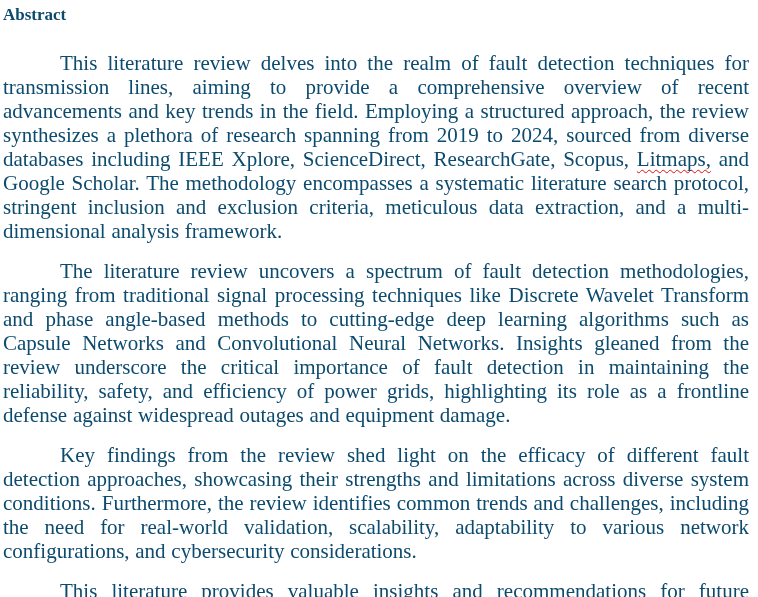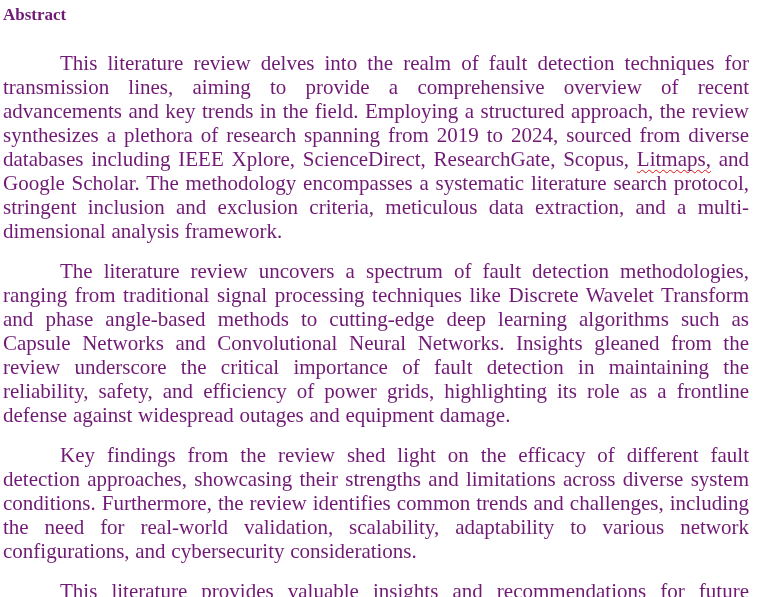--- a/index.html
+++ b/index.html
@@ -11,21 +11,21 @@
     height: 597px;
     background: #ffffff;
     overflow: hidden;
   }
   .page {
     box-sizing: border-box;
     width: 758px;
     height: 597px;
     padding: 4px 9px 0 3px;
     font-family: "Liberation Serif", "DejaVu Serif", serif;
-    color: #701a75;
+    color: #0c4a6e;
   }
   .heading {
     font-size: 17px;
     font-weight: bold;
     line-height: 22px;
     margin: 0 0 25px 0;
   }
   .para {
     font-size: 21px;
     line-height: 24px;

